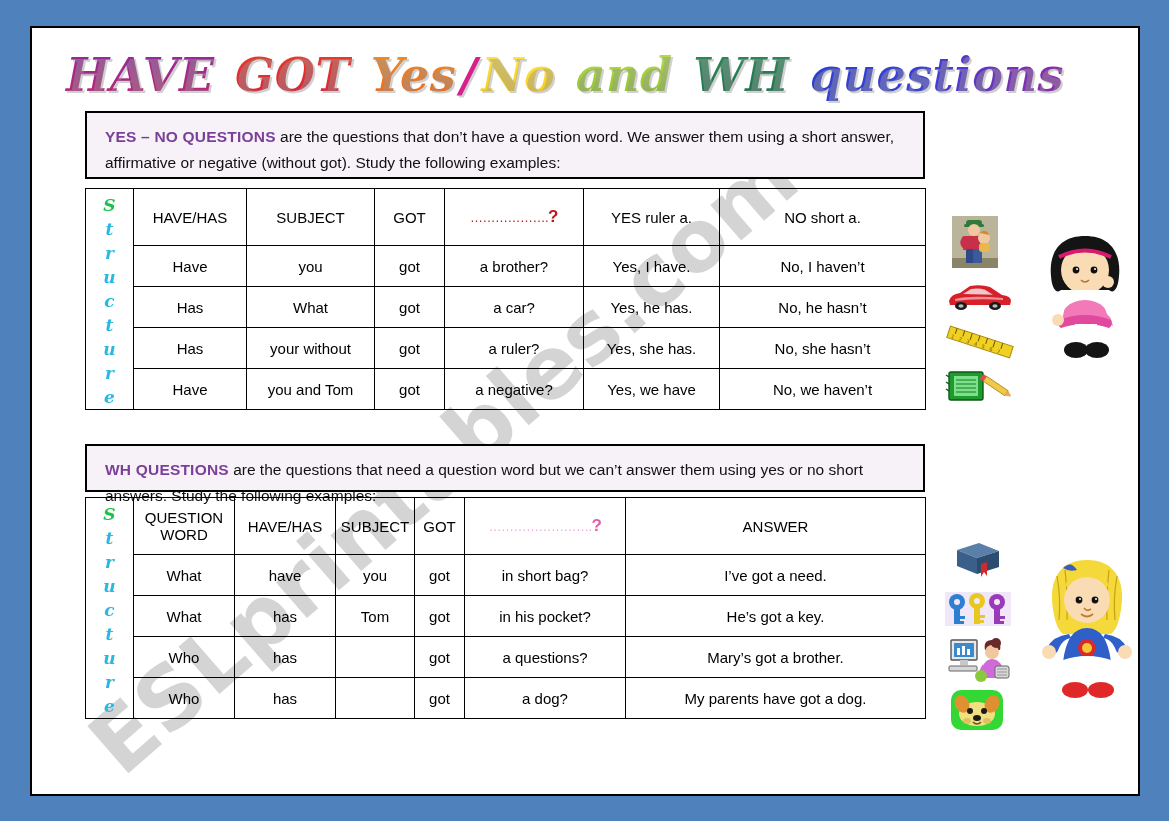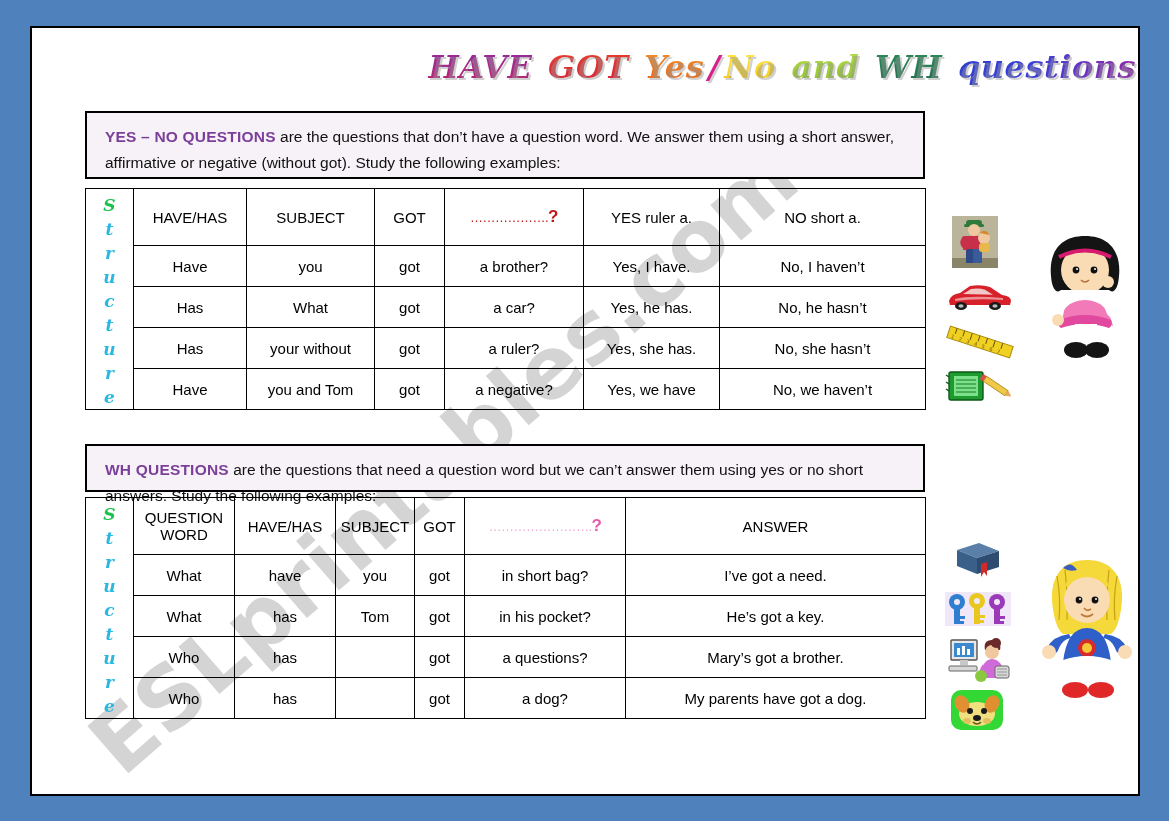--- a/index.html
+++ b/index.html
@@ -11,29 +11,30 @@
   }
   #worksheet-frame {
     position: absolute;
     left: 30px; top: 26px;
     width: 1110px; height: 770px;
     background: #ffffff;
     border: 2px solid #000000;
   }
   
   #title {
-    text-align: right;
+    text-align: left;
     margin-top: 20px;
     font-family: "DejaVu Serif", serif;
-    font-size: 32px;
+    font-size: 46px;
     font-weight: bold;
     font-style: italic;
     letter-spacing: 0.5px;
     white-space: nowrap;
     text-shadow: 2px 2px 0 rgba(150,150,150,0.45);
+    padding-left: 32px;
   }
   #title .w { display: inline-block; padding: 0 2px; }
   .tw-have      { color: #a0228e; background: linear-gradient(180deg,#8e2ba0 0%,#c0256e 100%); -webkit-background-clip: text; background-clip: text; color: transparent; }
   .tw-got       { background: linear-gradient(180deg,#e8402a 0%,#d81f3a 100%); -webkit-background-clip: text; background-clip: text; color: transparent; }
   .tw-yes       { background: linear-gradient(180deg,#f0912a 0%,#e8661e 100%); -webkit-background-clip: text; background-clip: text; color: transparent; }
   .tw-slash     { color: #d6208a; }
   .tw-no        { background: linear-gradient(180deg,#ffe84a 0%,#f5c81a 100%); -webkit-background-clip: text; background-clip: text; color: transparent; }
   .tw-and       { background: linear-gradient(180deg,#b8e04a 0%,#8cc22a 100%); -webkit-background-clip: text; background-clip: text; color: transparent; }
   .tw-wh        { background: linear-gradient(180deg,#2e8c5a 0%,#1c6e4c 100%); -webkit-background-clip: text; background-clip: text; color: transparent; }
   .tw-questions { background: linear-gradient(90deg,#2f3fd0 0%,#3a3fd8 45%,#7a2fb8 80%,#8e2aa8 100%); -webkit-background-clip: text; background-clip: text; color: transparent; }

